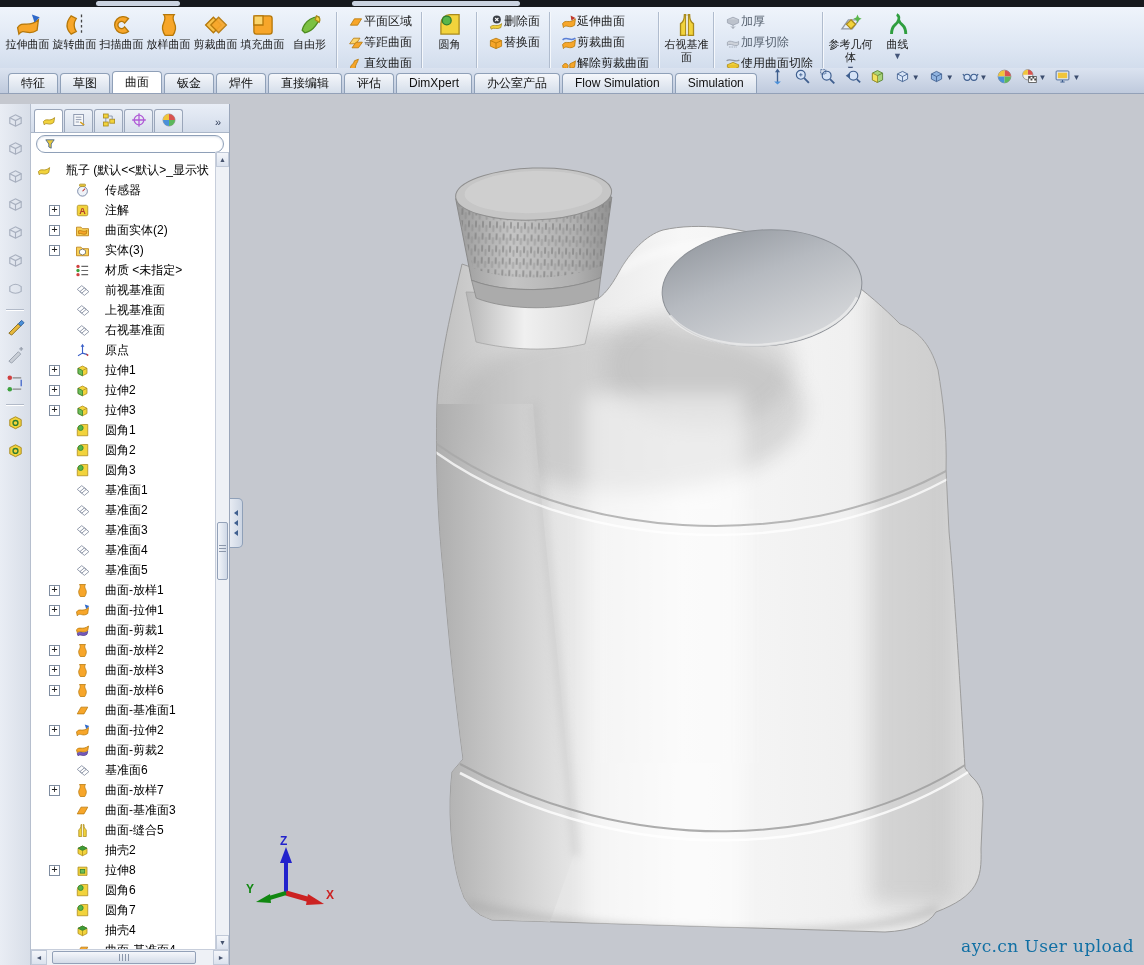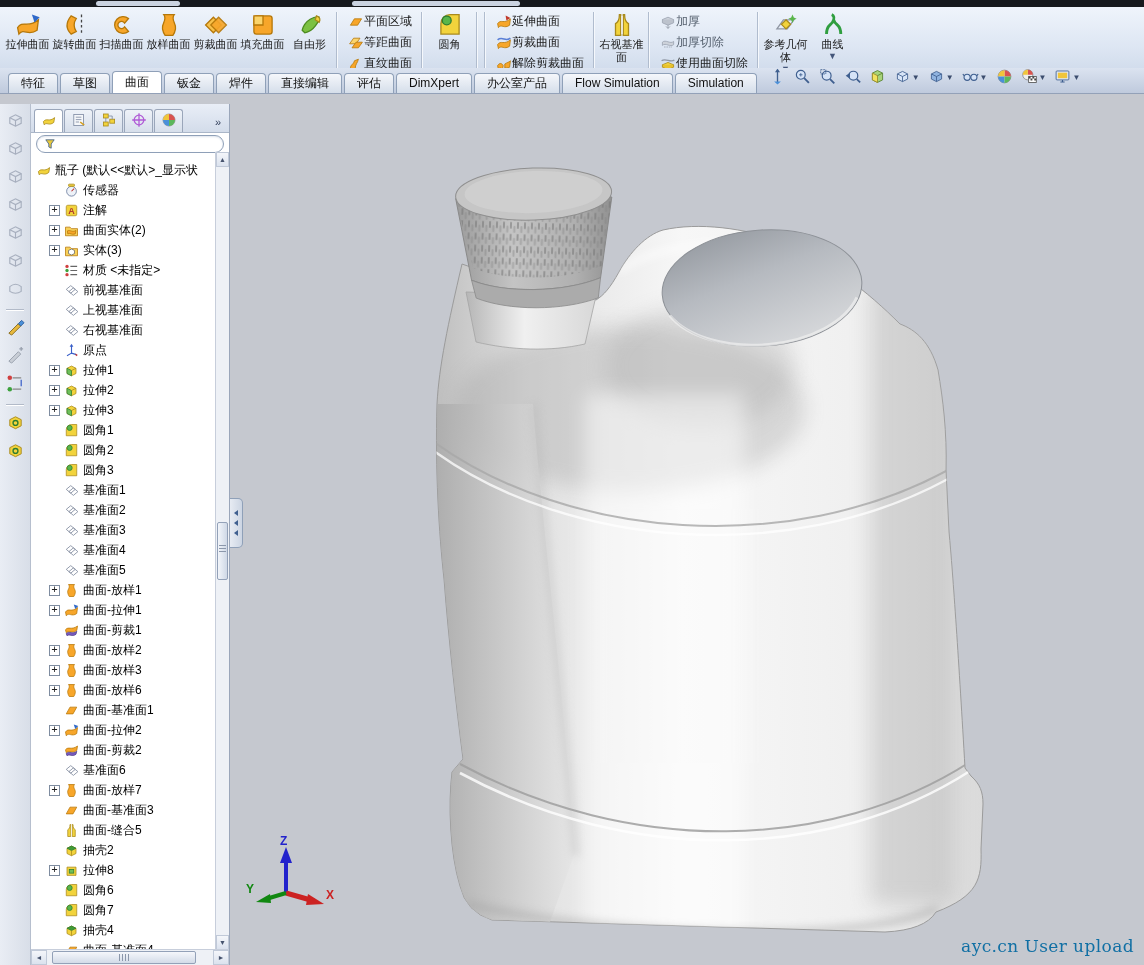--- a/index.html
+++ b/index.html
@@ -50,21 +50,21 @@
     display:flex;align-items:flex-end;padding:2px 3px 0;flex:none;}
   .ptab{width:27px;height:22px;border:1px solid #9aa6ba;border-bottom:none;border-radius:3px 3px 0 0;
     background:linear-gradient(#eef2f8,#d7dfeb);display:flex;align-items:center;justify-content:center;
     margin-right:1px;cursor:default;}
   .ptab.active{background:#fff;}
   .pmore{margin-left:auto;font-size:11px;color:#33415c;padding:0 5px 4px;}
   .filter-row{height:22px;padding:2px 5px;background:#fff;flex:none;}
   .filter-box{height:16px;border:1px solid #8fa0b8;border-radius:9px;display:flex;align-items:center;
     padding:0 7px;gap:5px;background:#fff;box-shadow:inset 0 1px 2px #dde3ec;}
   .tree{flex:1;overflow:hidden;background:#fff;padding:1px 0 0 2px;}
-  .trow{height:20px;display:flex;align-items:center;gap:3px;padding-left:16px;white-space:nowrap;cursor:default;}
+  .trow{height:20px;display:flex;align-items:center;gap:14px;padding-left:16px;white-space:nowrap;cursor:default;}
   .trow.root{padding-left:2px;}
   .texp{width:9px;height:9px;border:1px solid #7e8ca0;background:#fff;font-size:10px;line-height:7px;
     text-align:center;color:#222;flex:none;font-family:"DejaVu Sans Mono",monospace;}
   .texp.empty{visibility:hidden;}
   .ticon{width:17px;height:17px;flex:none;display:flex;align-items:center;justify-content:center;}
   .tlabel{color:#000;}
   .vscroll{position:absolute;top:48px;right:0;bottom:15px;width:13px;background:#eef1f6;
     border-left:1px solid #c7cedb;}
   .vs-btn{position:absolute;left:0;right:0;height:13px;font-size:7px;color:#46536e;text-align:center;
     line-height:13px;background:linear-gradient(#f4f6fa,#dbe2ee);border:1px solid #c0c9d8;}
@@ -203,20 +203,43 @@
           <span class="bicon">
             <svg viewBox="0 0 20 20" width="26" height="26" aria-hidden="true">
               <path d="M3 17 V9 A7 7 0 0 1 10 2 H17 V17 Z" fill="#F2D33C" stroke="#A98A1C"></path>
               <circle cx="7.5" cy="6.5" r="3.4" fill="#59B64A" stroke="#2E7D32"></circle>
             </svg>
           </span>
           <span class="blabel">圆角</span>
         </div>
       </div>
       <div class="tsep"></div>
+      <div class="tgroup">
+        <div class="stackcol">
+          <div class="stackbtn">
+            <span class="sicon">
+              <svg viewBox="0 0 20 20" width="16" height="16" aria-hidden="true">
+                <path d="M3 16 C7 12 12 17 17 12 L16 17 C11 20 7 16 4 19 Z" fill="#F2D33C" stroke="#A98A1C"></path>
+                <circle cx="11" cy="7" r="5" fill="#3a3f46"></circle>
+                <path d="M9 5 l4 4 M13 5 l-4 4" stroke="#fff" stroke-width="1.4"></path>
+              </svg>
+            </span>
+            <span class="slabel">删除面</span>
+          </div>
+          <div class="stackbtn">
+            <span class="sicon">
+              <svg viewBox="0 0 20 20" width="16" height="16" aria-hidden="true">
+                <path d="M3 7 L10 4 L17 7 V14 L10 17 L3 14 Z" fill="#F7A62A" stroke="#B57708"></path>
+                <path d="M3 7 L10 10 L17 7 M10 10 V17" stroke="#B57708" fill="none"></path>
+              </svg>
+            </span>
+            <span class="slabel">替换面</span>
+          </div>
+        </div>
+      </div>
       <div class="tsep"></div>
       <div class="tgroup">
         <div class="stackcol">
           <div class="stackbtn">
             <span class="sicon">
               <svg viewBox="0 0 20 20" width="16" height="16" aria-hidden="true">
                 <path d="M2 12 C6 6 10 13 18 6 L17 14 C10 19 7 12 3 17 Z" fill="#F7A62A" stroke="#B57708"></path>
                 <path d="M12 2 l6 3 -5 3 z" fill="#C0392B"></path>
               </svg>
             </span>

